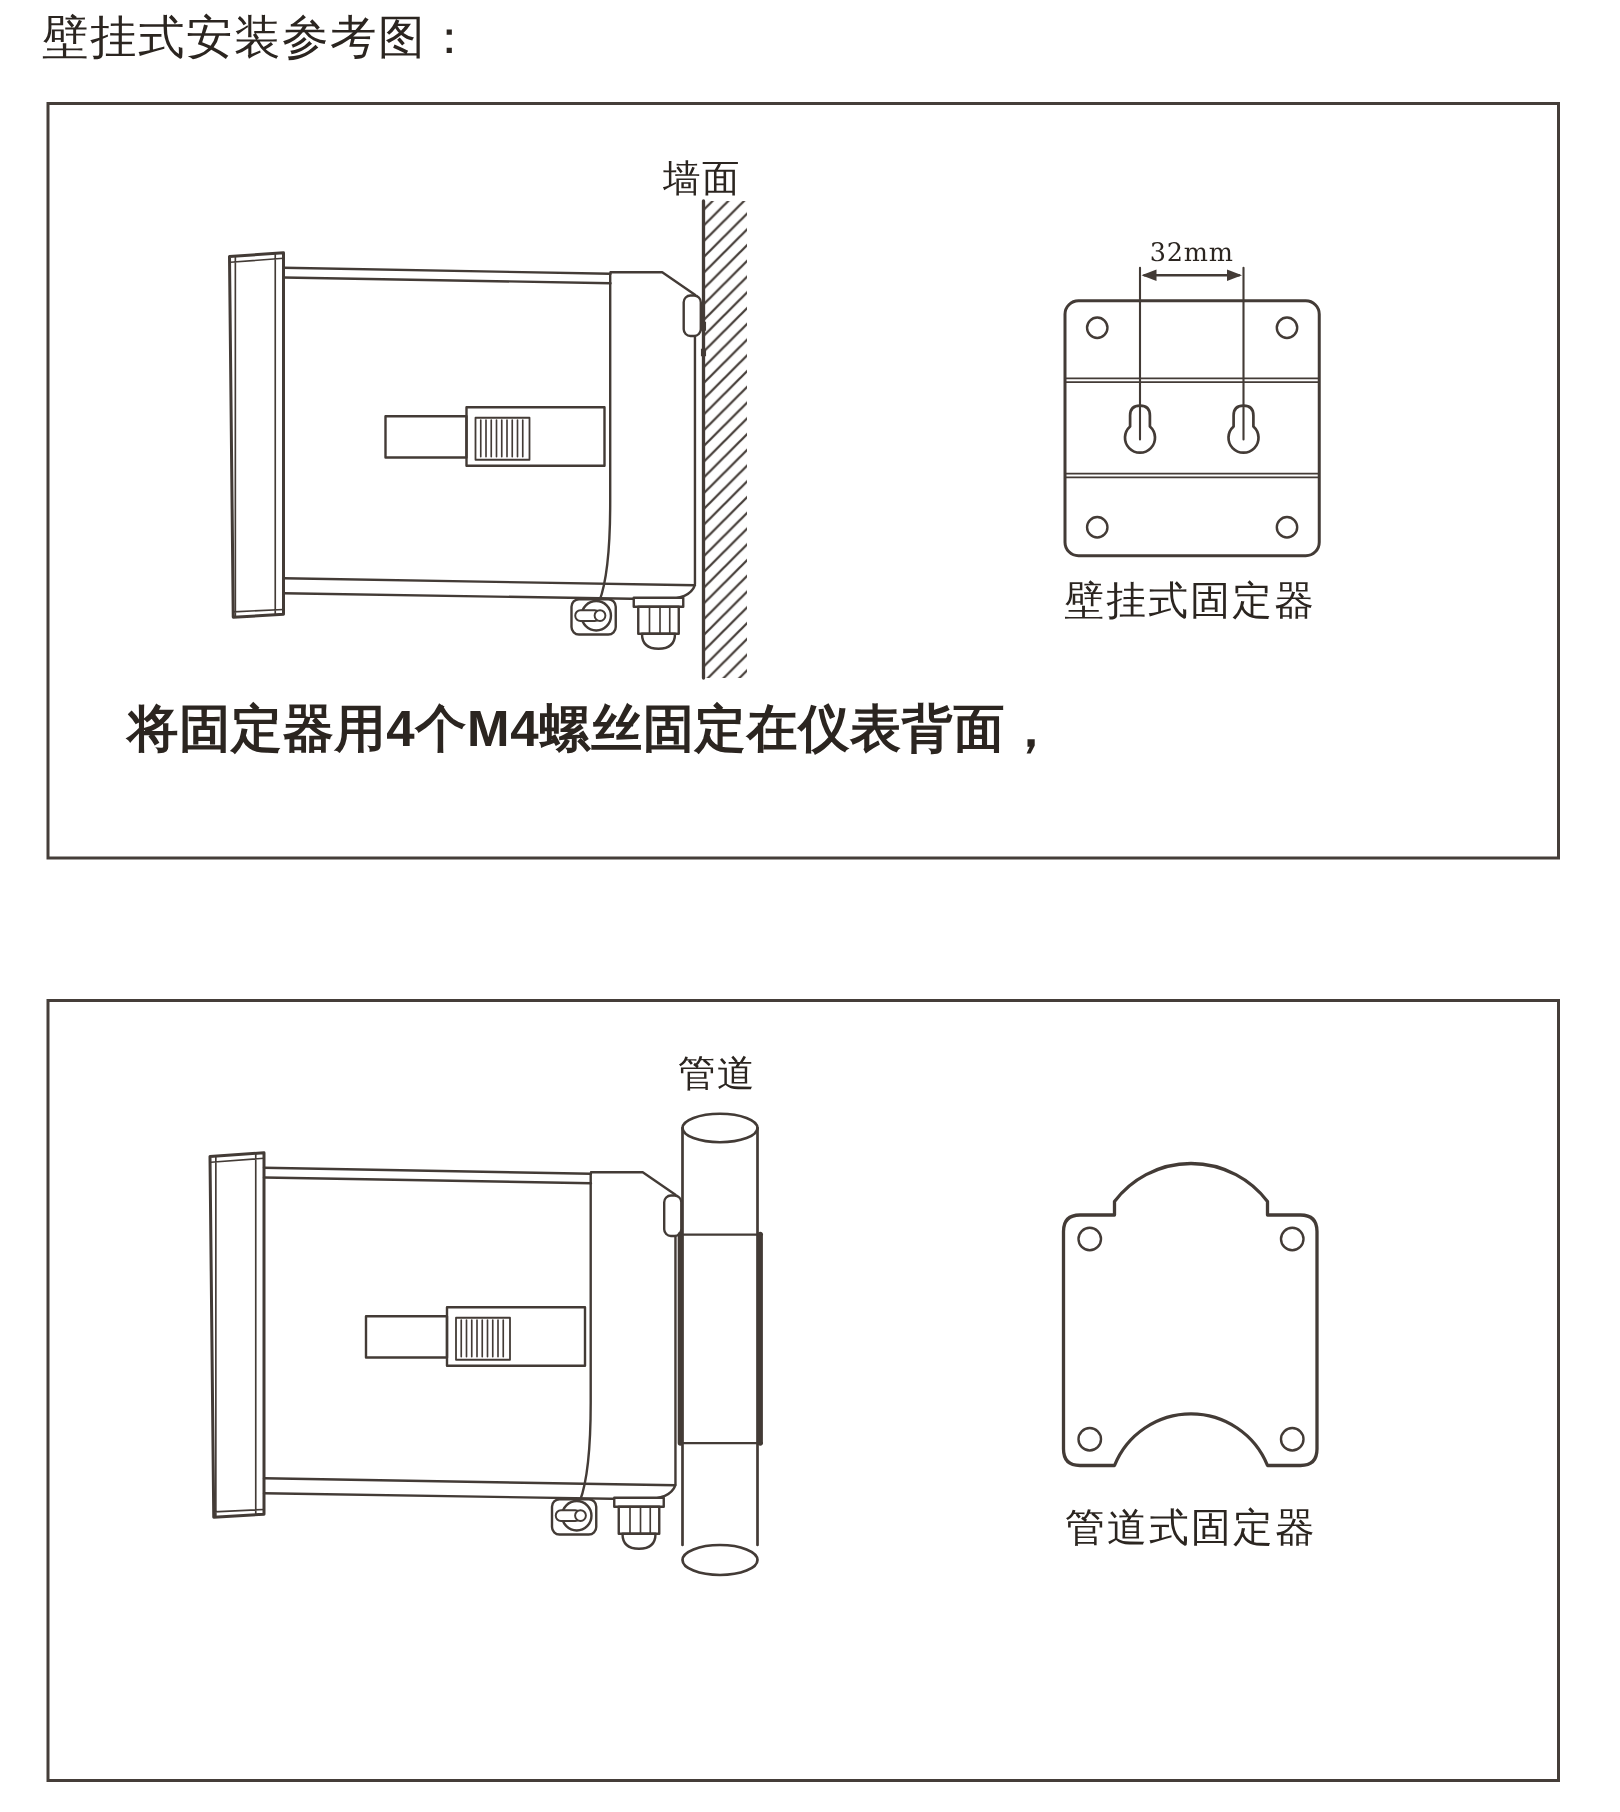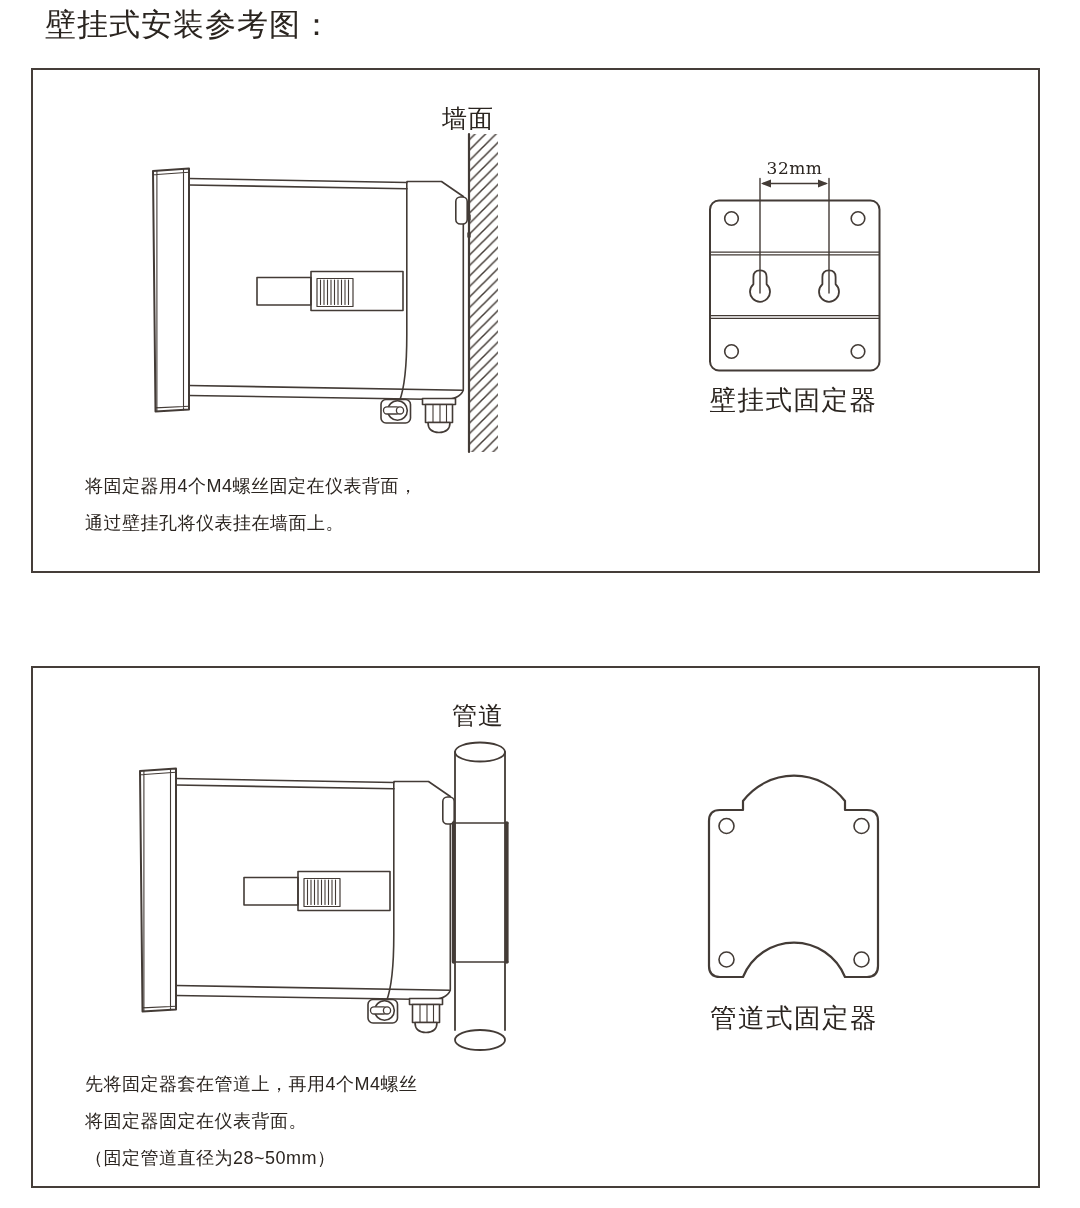--- a/index.html
+++ b/index.html
@@ -1,20 +1,20 @@
 <!DOCTYPE html>
 <html><head>
 <meta charset="utf-8">
 <style>
   html,body{margin:0;padding:0;background:#ffffff;}
   .page{position:relative;width:1080px;height:1208px;background:#ffffff;overflow:hidden;
         font-family:"Liberation Sans","DejaVu Sans",sans-serif;color:#2b2520;}
-  .section-title{position:absolute;left:45px;font-size:31px;font-weight:500;letter-spacing:1px;white-space:nowrap;}
+  .section-title{position:absolute;left:28px;font-size:31px;font-weight:500;letter-spacing:1px;white-space:nowrap;}
   .frame{position:absolute;left:31px;width:1009px;box-sizing:border-box;border:2px solid #453e39;background:transparent;}
-  .caption{position:absolute;font-size:18px;font-weight:400;line-height:37px;letter-spacing:0.5px;white-space:nowrap;}
+  .caption{position:absolute;font-size:34px;font-weight:700;line-height:37px;letter-spacing:0.5px;white-space:nowrap;}
   svg.overlay{position:absolute;left:0;top:0;width:1080px;height:1208px;}
   svg.overlay path,svg.overlay rect,svg.overlay line,svg.overlay circle,svg.overlay ellipse{vector-effect:none;}
   .svg-label{font-family:"Liberation Sans","DejaVu Sans",sans-serif;font-weight:500;fill:#2b2520;}
   .dim-label{font-family:"DejaVu Serif","Liberation Serif",serif;fill:#2b2520;}
 </style>
 </head>
 <body>
 
 <div class="page">
 
@@ -116,22 +116,16 @@
         <circle cx="861.5" cy="826" r="7.5"></circle>
         <circle cx="726.5" cy="959.5" r="7.5"></circle>
         <circle cx="861.5" cy="959.5" r="7.5"></circle>
       </g>
       <text class="svg-label" x="794" y="1027" font-size="26.5" letter-spacing="1.5" text-anchor="middle" stroke="none">管道式固定器</text>
     </g>
   </svg>
 
   <div class="caption" style="left:85px;top:468px">
     <div>将固定器用4个M4螺丝固定在仪表背面，</div>
-    <div>通过壁挂孔将仪表挂在墙面上。</div>
   </div>
 
-  <div class="caption" style="left:85px;top:1066px">
-    <div>先将固定器套在管道上，再用4个M4螺丝</div>
-    <div>将固定器固定在仪表背面。</div>
-    <div>（固定管道直径为28~50mm）</div>
-  </div>
 
 </div>
 
 </body></html>

